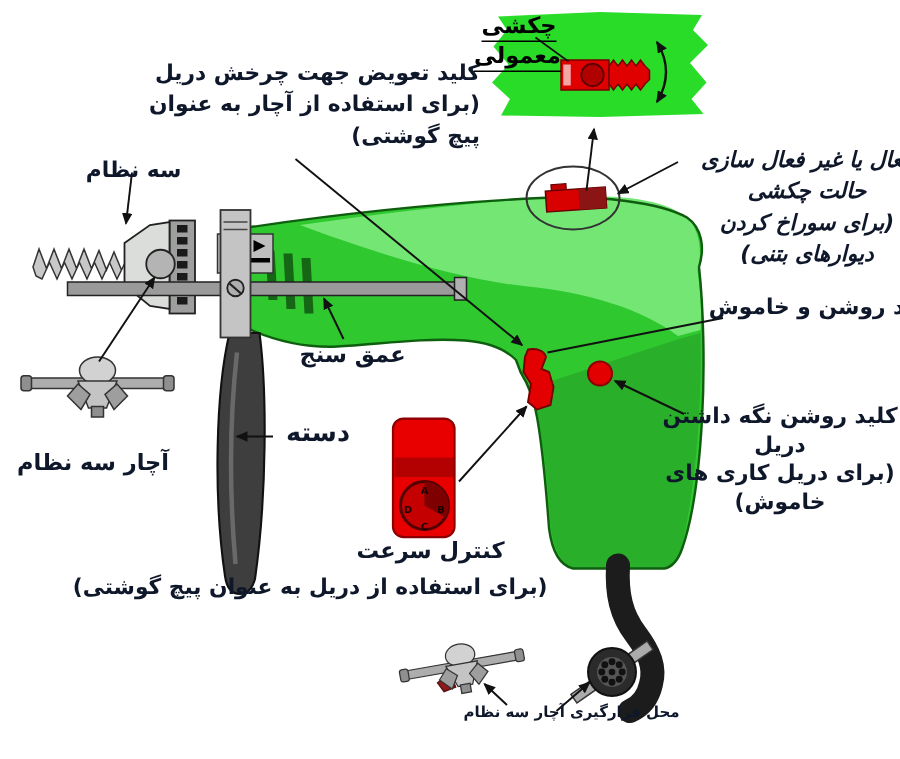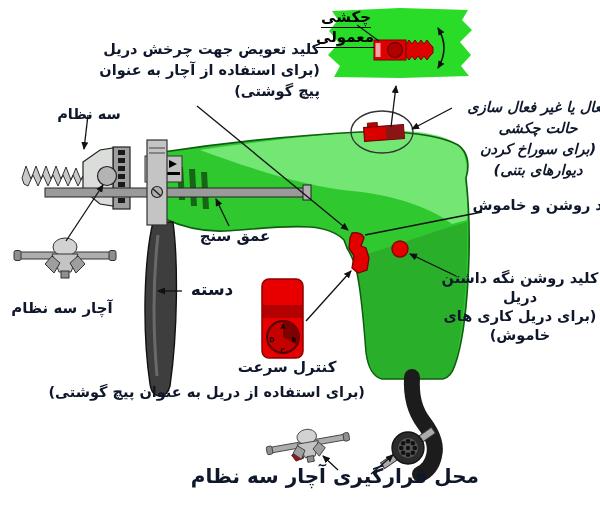--- a/index.html
+++ b/index.html
@@ -12,21 +12,21 @@
   #lbl-rotation{left:58px;top:39px;width:262px;text-align:right;line-height:21px;}
   #lbl-chuck{left:50px;top:94px;width:78px;margin-top:10px;}
   #lbl-hammer-mode{left:457px;top:97px;width:162px;line-height:21px;font-style:italic;}
   #lbl-onoff{left:492px;top:195px;width:132px;}
   #lbl-lockon{left:440px;top:269px;width:160px;line-height:19px;}
   #lbl-depth{left:192px;top:226px;width:86px;font-size:15px;}
   #lbl-handle{left:183px;top:279px;width:58px;font-size:17px;}
   #lbl-chuckkey{left:8px;top:282px;width:108px;font-size:15px;margin-top:16px;}
   #lbl-speed1{left:228px;top:357px;width:118px;font-size:15px;}
   #lbl-speed2{left:65px;top:382px;width:300px;}
-  #lbl-storage{left:283px;top:466px;width:196px;font-size:20px;}
+  #lbl-storage{left:283px;top:466px;width:196px;font-size:10px;}
   .inset-lbl{position:absolute;z-index:3;direction:rtl;color:#000;font-weight:bold;
              font-size:15px;line-height:14px;text-align:left;}
   .inset-lbl span{border-bottom:1.5px solid #000;padding-bottom:1px;}
   #lbl-inset-hammer{left:329px;top:10px;width:42px;}
   #lbl-inset-normal{left:324px;top:30px;width:50px;}
 </style>
 </head>
 <body>
 
 <div id="stage">

